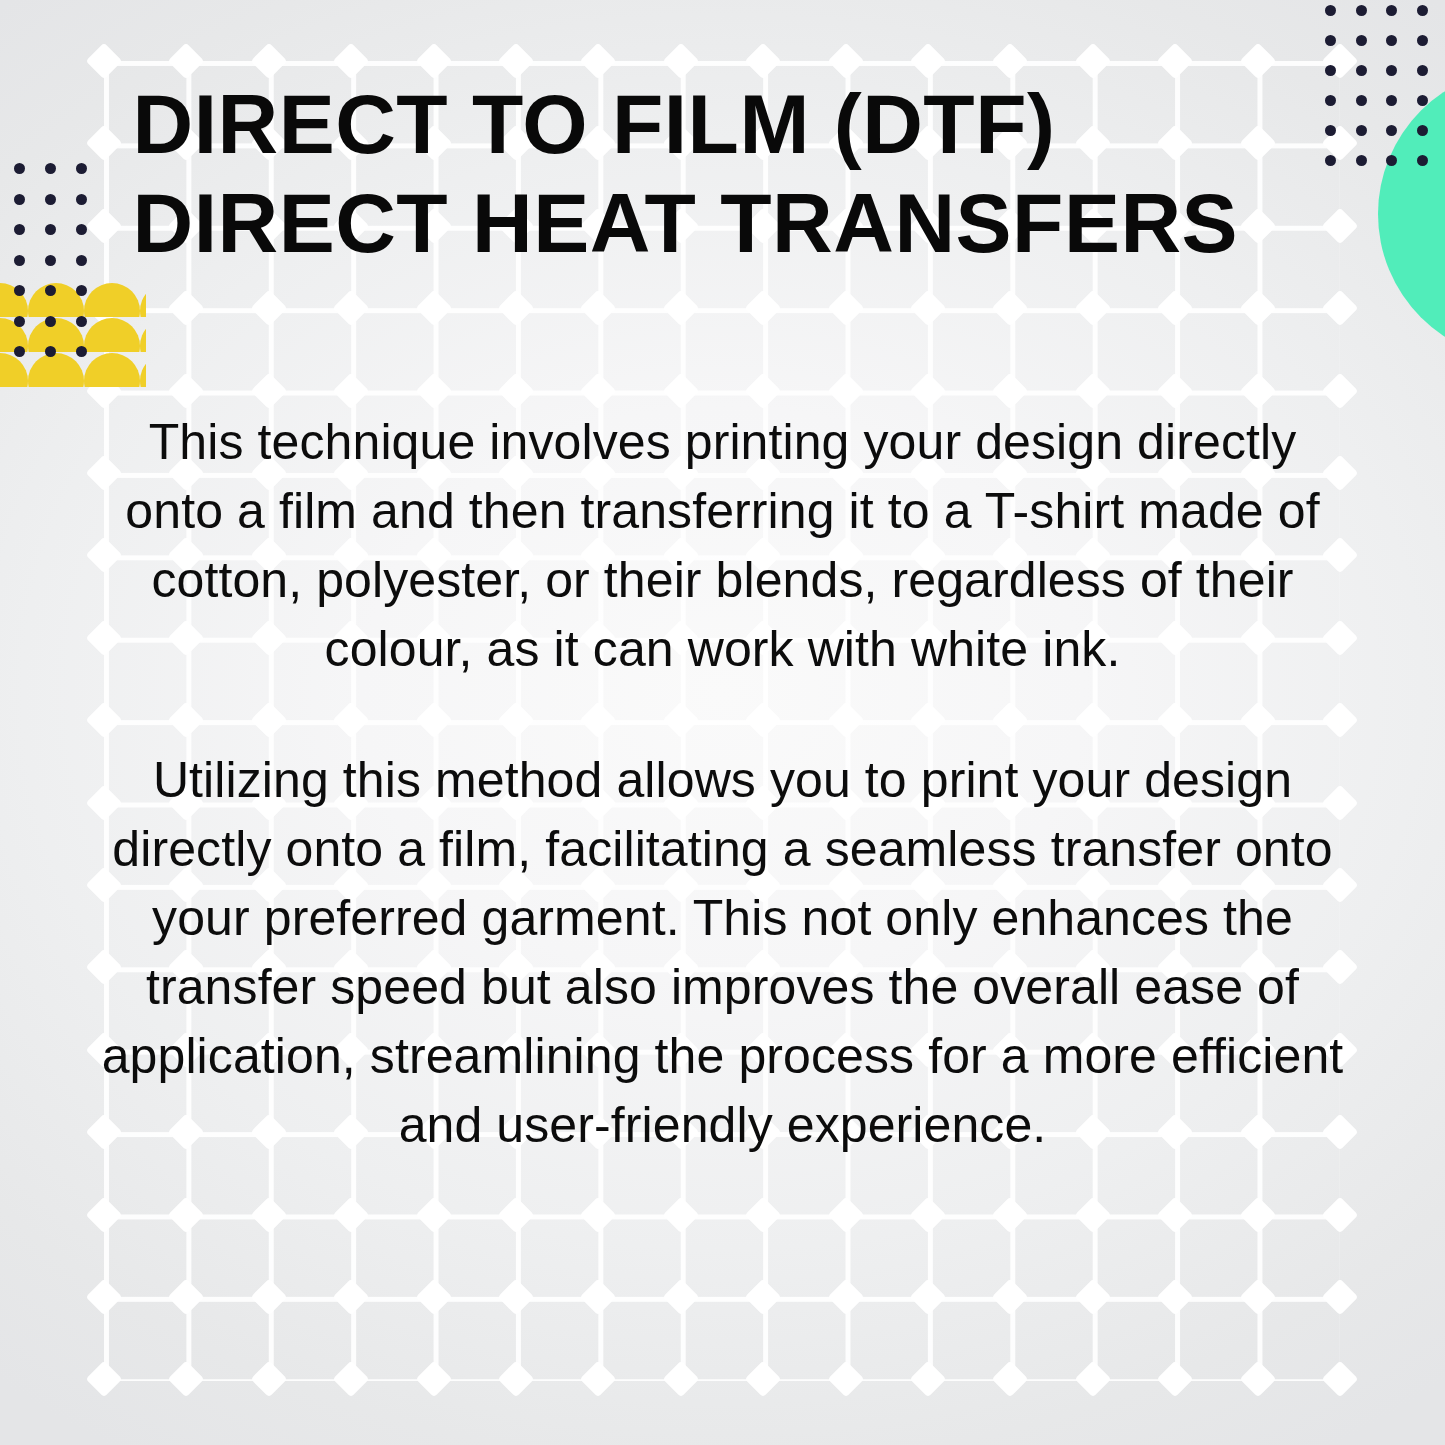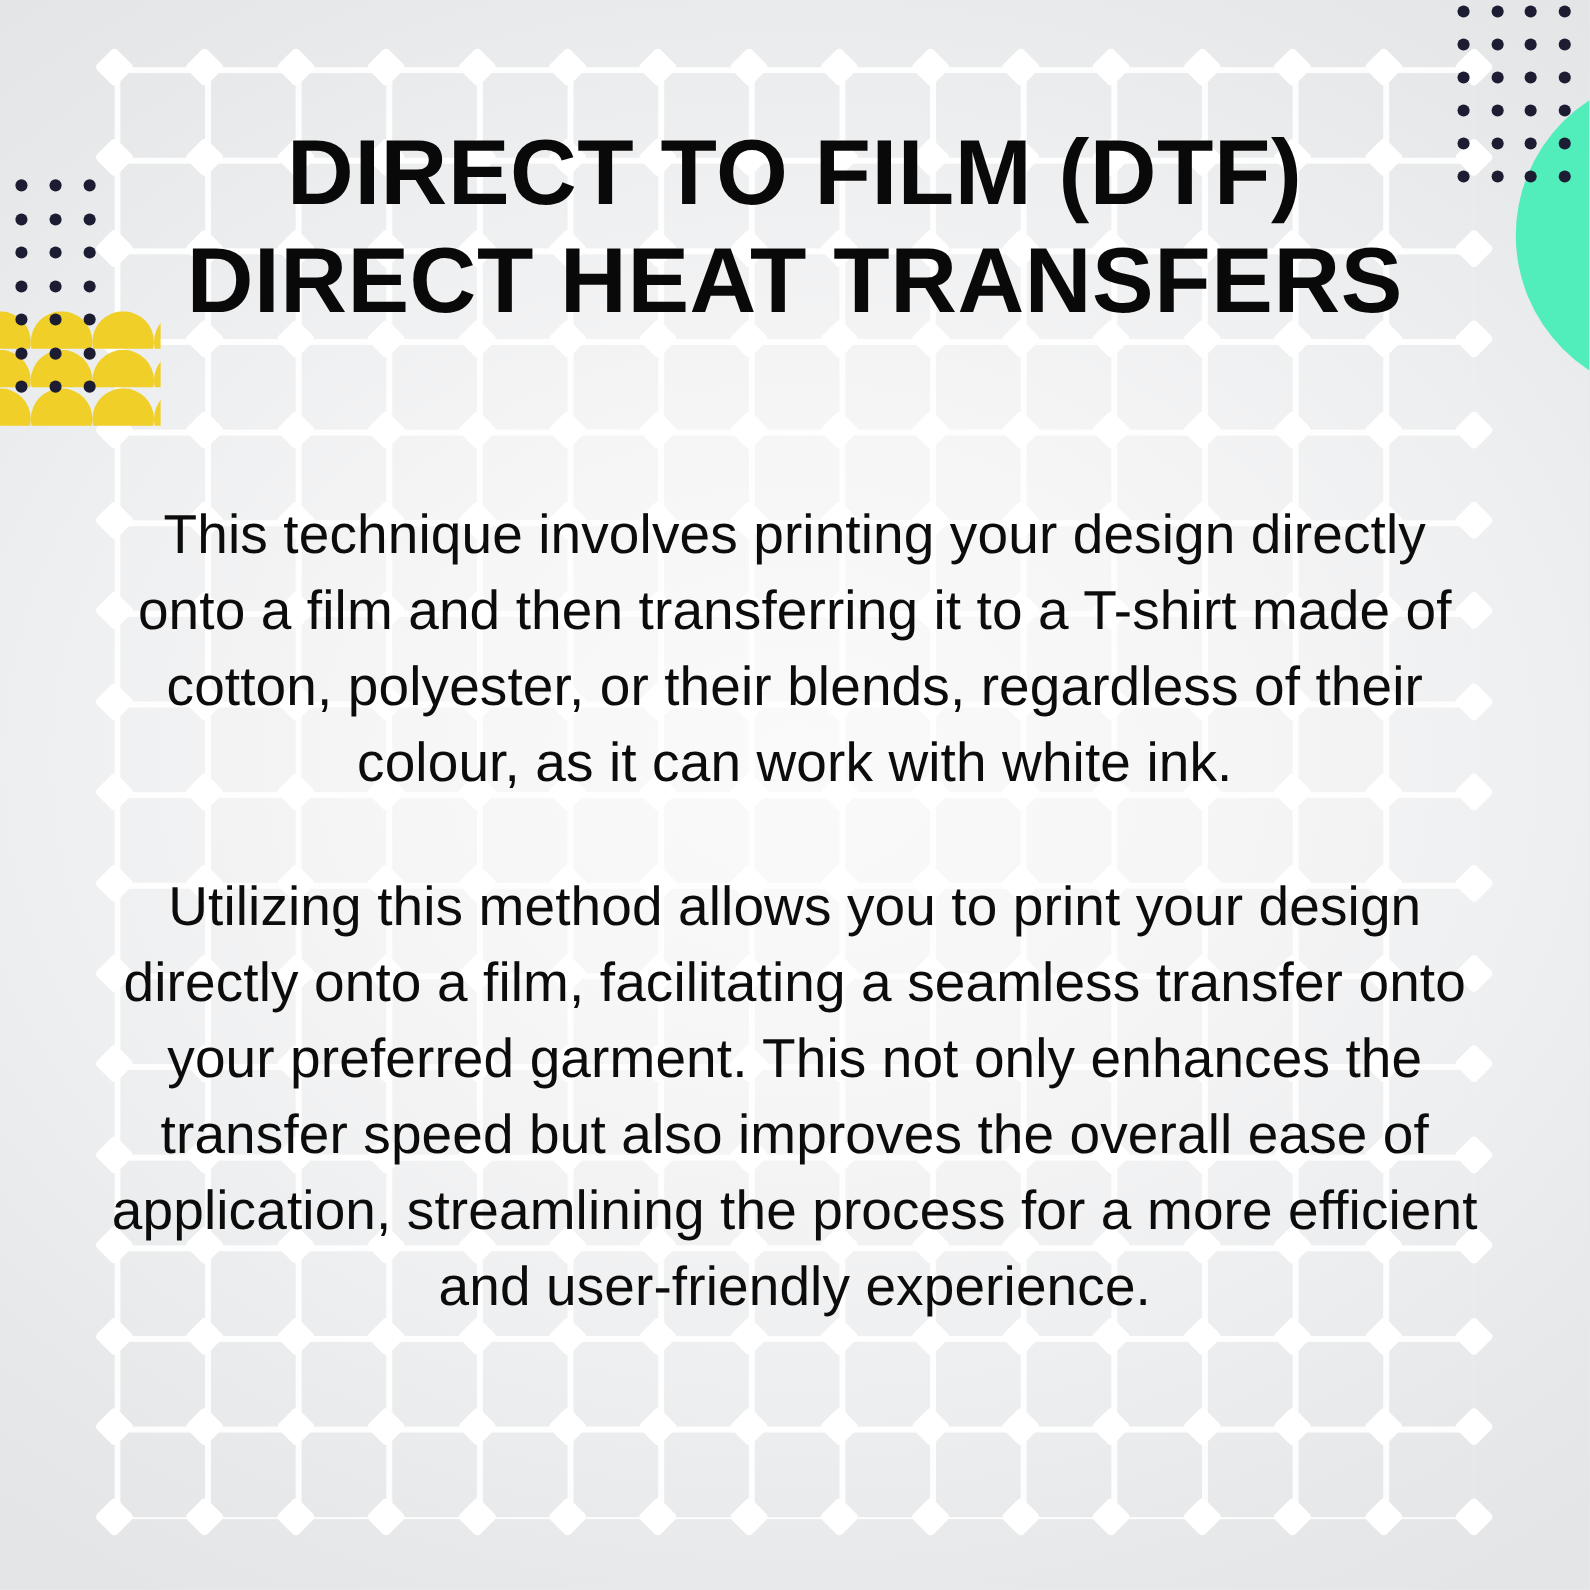--- a/index.html
+++ b/index.html
@@ -99,22 +99,22 @@
   
   .content {
     position: absolute;
     inset: 0;
     display: flex;
     flex-direction: column;
     align-items: center;
   }
   .title {
     width: 1180px;
-    margin-top: 107px;
-    text-align: center;
+    margin-top: 75px;
+    text-align: left;
     color: #090909;
     font-family: "Liberation Sans Narrow", "Liberation Sans", sans-serif;
     font-weight: 700;
     font-size: 88px;
     line-height: 99px;
     letter-spacing: 0.5px;
     transform: scaleX(1.0);
   }
   .title-line {
     display: block;
@@ -130,21 +130,21 @@
     color: #0c0c0c;
   }
   .para {
     font-family: "Liberation Sans Narrow", "Liberation Sans", sans-serif;
     font-size: 50px;
     line-height: 69px;
     font-weight: 400;
     margin: 0;
     letter-spacing: 0.1px;
   }
-  .para.p1 { width: 1245px; margin: 12px auto; }
+  .para.p1 { width: 1245px; margin: 0 auto; }
   .para.p2 { width: 1268px; margin: 62px auto 0; }
 </style>
 </head>
 <body>
 
 <div id="canvas">
 
   <div class="grid-layer">
     <div class="grid-lines"></div>
     <div class="grid-diamonds" id="grid-diamonds">

